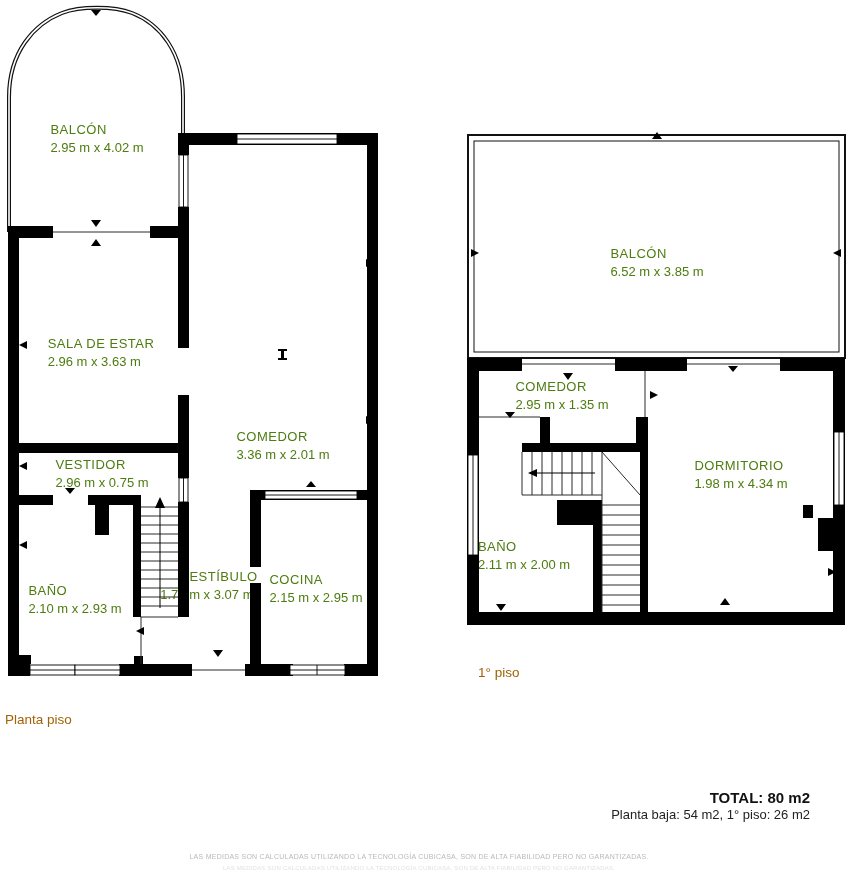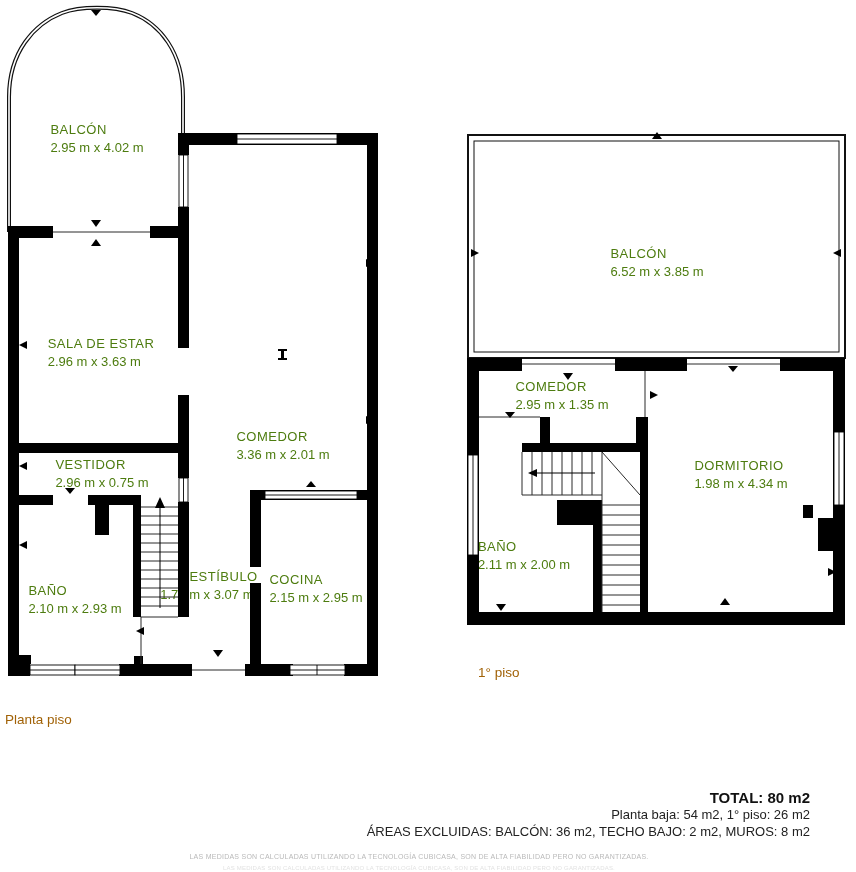--- a/index.html
+++ b/index.html
@@ -267,19 +267,18 @@
         <polygon points="720,605 730,605 725,598"></polygon>
         <polygon points="828,568 828,576 836,572"></polygon>
         <polygon points="505,412 515,412 510,418"></polygon>
       </g>
     </g>
   </svg>
 
   <div id="footer">
     <div class="total">TOTAL: 80 m2</div>
     <div class="fline">Planta baja: 54 m2, 1° piso: 26 m2</div>
-    <div class="fline">ÁREAS EXCLUIDAS: BALCÓN: 36 m2, TECHO BAJO: 2 m2, MUROS: 8 m2</div>
   </div>
 
   <div id="disclaimer">LAS MEDIDAS SON CALCULADAS UTILIZANDO LA TECNOLOGÍA CUBICASA, SON DE ALTA FIABILIDAD PERO NO GARANTIZADAS.</div>
   <div id="disclaimer-faint">LAS MEDIDAS SON CALCULADAS UTILIZANDO LA TECNOLOGÍA CUBICASA, SON DE ALTA FIABILIDAD PERO NO GARANTIZADAS.</div>
 
 </div>
 
 </body></html>

